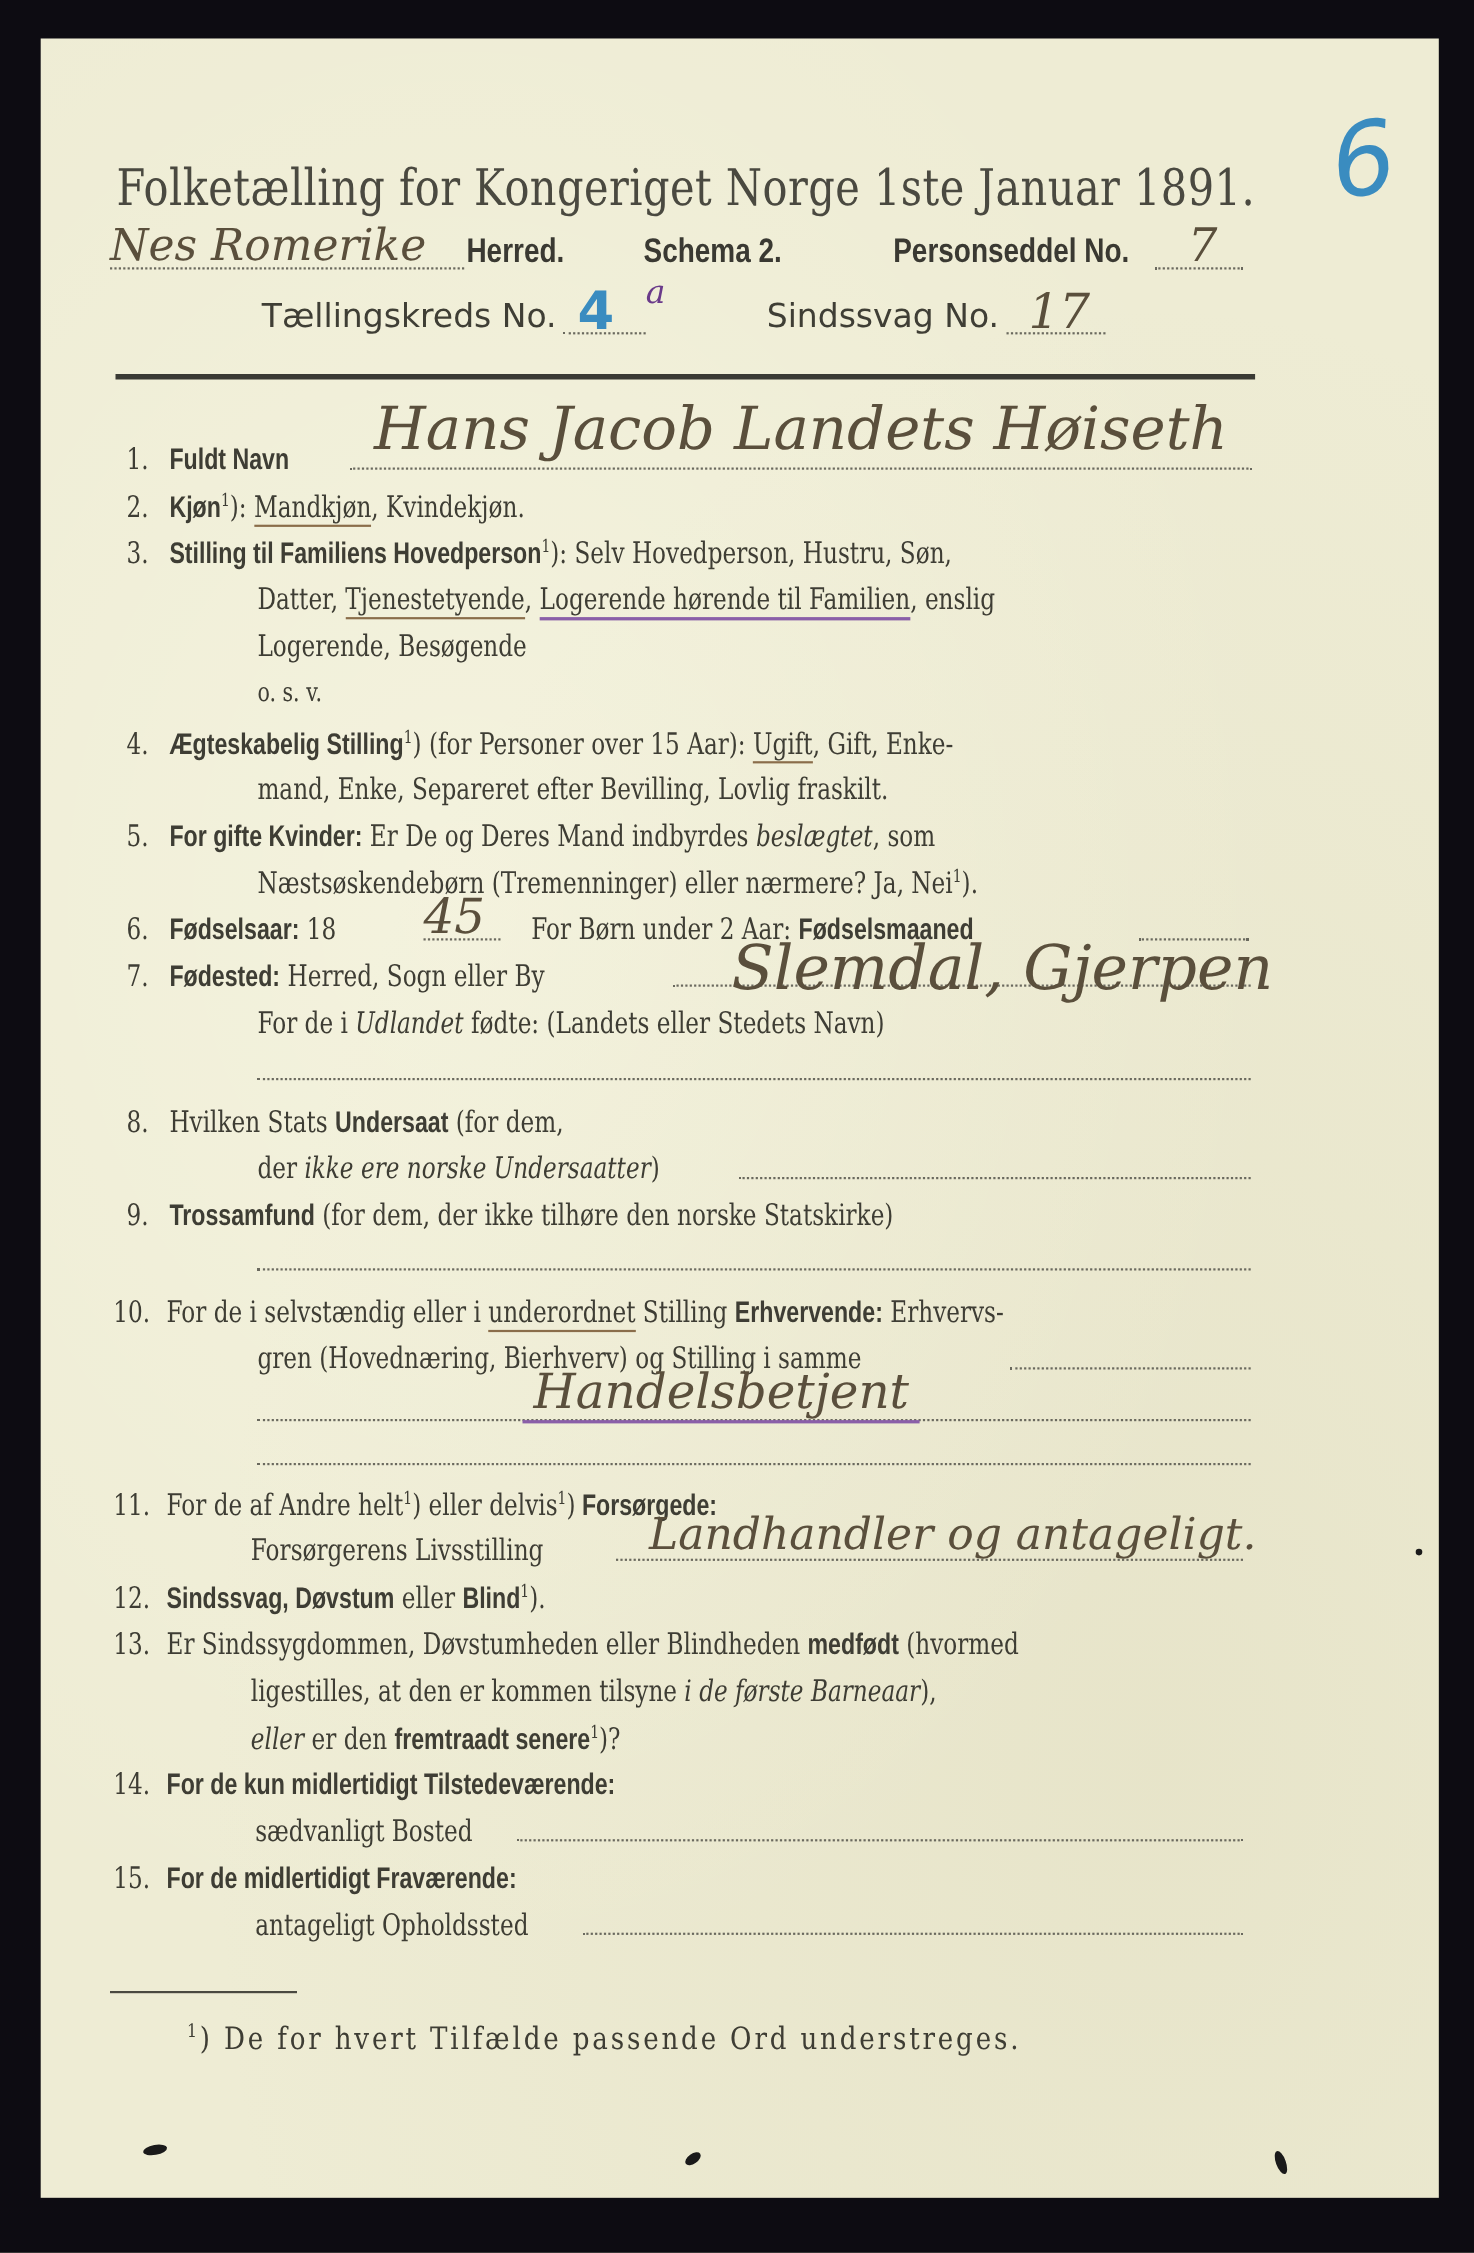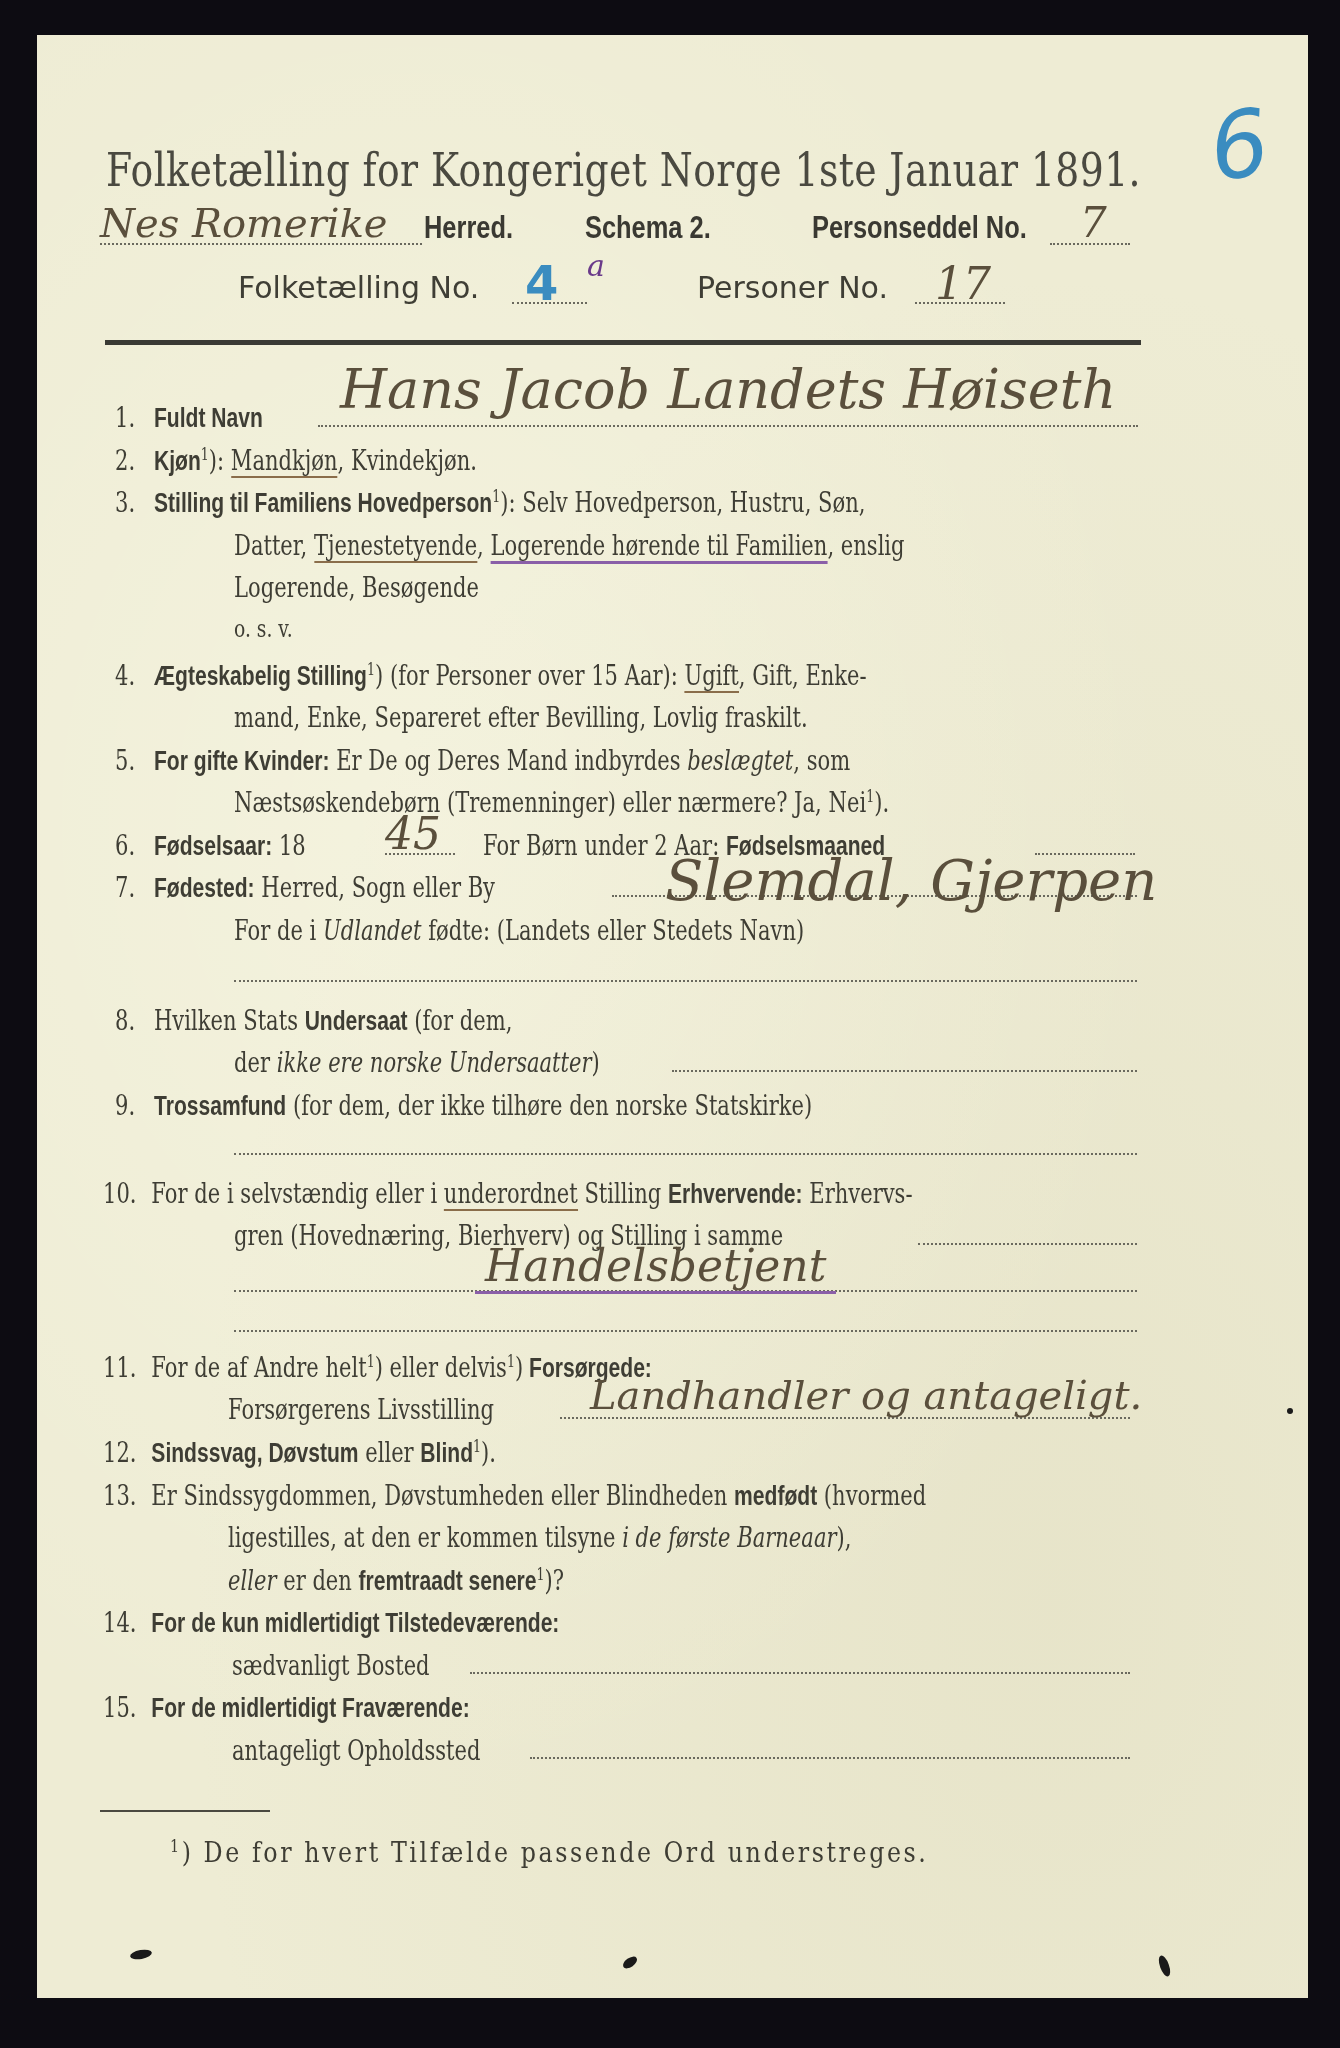--- a/index.html
+++ b/index.html
@@ -46,25 +46,25 @@
 <div class="abs hand-blue" style="left:1210px;top:92px;font-size:92px;font-style:italic;transform:rotate(-8deg);">6</div>
 
 <div class="dots" style="left:100px;top:243px;width:322px;"></div>
 <div class="abs hand" style="left:100px;top:200px;font-size:40px;">Nes Romerike</div>
 <div class="abs head2" style="left:424px;">Herred.</div>
 <div class="abs head2" style="left:585px;">Schema 2.</div>
 <div class="abs head2" style="left:812px;">Personseddel No.</div>
 <div class="dots" style="left:1050px;top:243px;width:80px;"></div>
 <div class="abs hand" style="left:1080px;top:198px;font-size:42px;">7</div>
 
-<div class="abs head3" style="left:238px;">Folketælling No.</div>
+<div class="abs head3" style="left:238px;">Tællingskreds No.</div>
 <div class="dots" style="left:512px;top:302px;width:75px;"></div>
 <div class="abs hand-blue" style="left:525px;top:255px;font-size:48px;font-weight:bold;">4</div>
 <div class="abs hand hand-purple" style="left:587px;top:248px;font-size:30px;">a</div>
-<div class="abs head3" style="left:697px;">Personer No.</div>
+<div class="abs head3" style="left:697px;">Sindssvag No.</div>
 <div class="dots" style="left:915px;top:302px;width:90px;"></div>
 <div class="abs hand" style="left:935px;top:258px;font-size:44px;">17</div>
 
 <div class="rule"></div>
 
 <div class="line" style="left:115px;top:402px;">
   <span class="num">1.</span><span class="b">Fuldt Navn</span>
 </div>
 <div class="dots" style="left:318px;top:425px;width:820px;"></div>
 <div class="abs hand" style="left:340px;top:358px;font-size:54px;">Hans Jacob Landets Høiseth</div>

